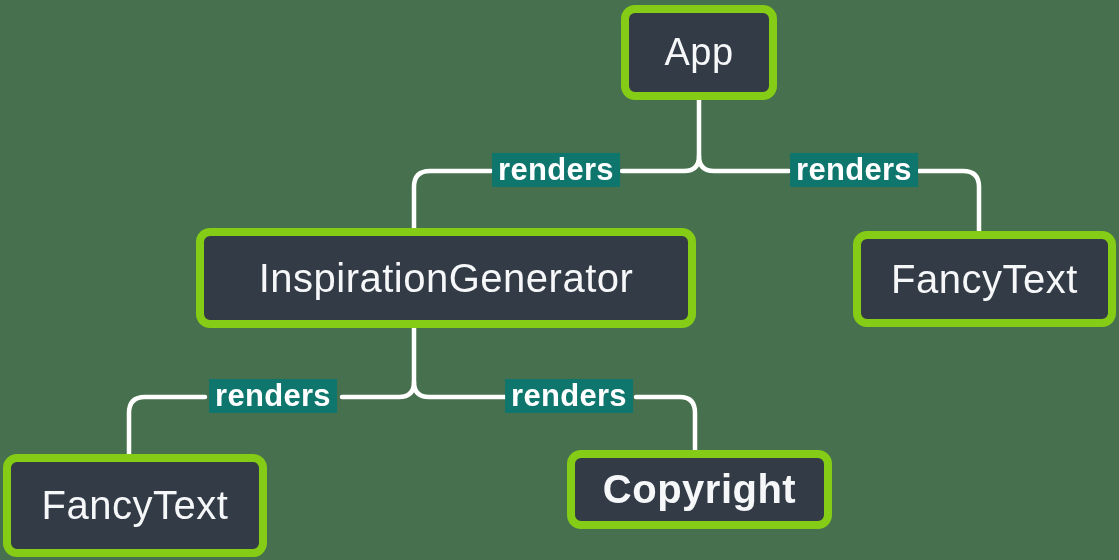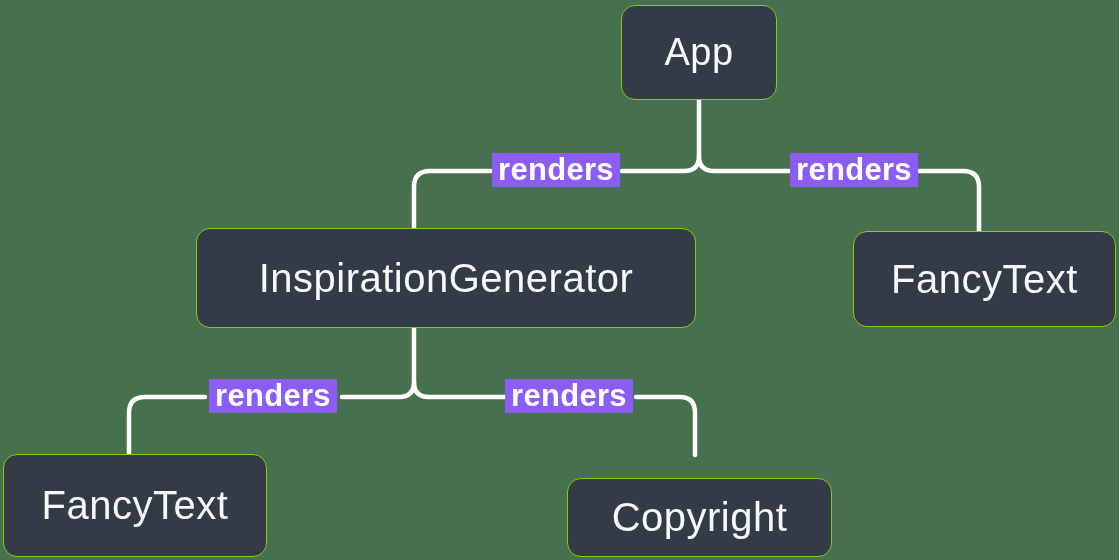--- a/index.html
+++ b/index.html
@@ -17,43 +17,43 @@
   }
   #edges {
     position: absolute;
     left: 0;
     top: 0;
   }
   .node {
     position: absolute;
     box-sizing: border-box;
     background: #333B47;
-    border: 1px solid #84cc16;
+    border: 8px solid #84cc16;
     border-radius: 14px;
     color: #F6F7F9;
     display: flex;
     align-items: center;
     justify-content: center;
     font-weight: 400;
     letter-spacing: 0.5px;
     white-space: nowrap;
   }
   .node-app            { left: 621px; top: 5px;   width: 156px; height: 95px;  font-size: 38px; }
   .node-ig             { left: 196px; top: 228px; width: 500px; height: 100px; font-size: 40px; }
   .node-fancy-right    { left: 853px; top: 231px; width: 263px; height: 96px;  font-size: 40px; }
   .node-fancy-left     { left: 3px;   top: 454px; width: 264px; height: 103px; font-size: 40px; }
-  .node-copyright      { left: 567px; top: 478px; width: 265px; height: 79px; font-size: 40px; }
+  .node-copyright      { left: 567px; top: 450px; width: 265px; height: 79px; font-size: 40px; font-weight: bold; }
   .edge-label {
     position: absolute;
     transform: translate(-50%, -50%);
     color: #FFFFFF;
     font-size: 31px;
     font-weight: 700;
     letter-spacing: 0.3px;
-    background: #8b5cf6;
+    background: #0f766e;
     padding: 0 6px;
     white-space: nowrap;
     line-height: 1.1;
   }
   .lbl-1 { left: 556px; top: 170px; }
   .lbl-2 { left: 854px; top: 170px; }
   .lbl-3 { left: 273px; top: 396px; }
   .lbl-4 { left: 569px; top: 396px; }
 </style>
 </head>

